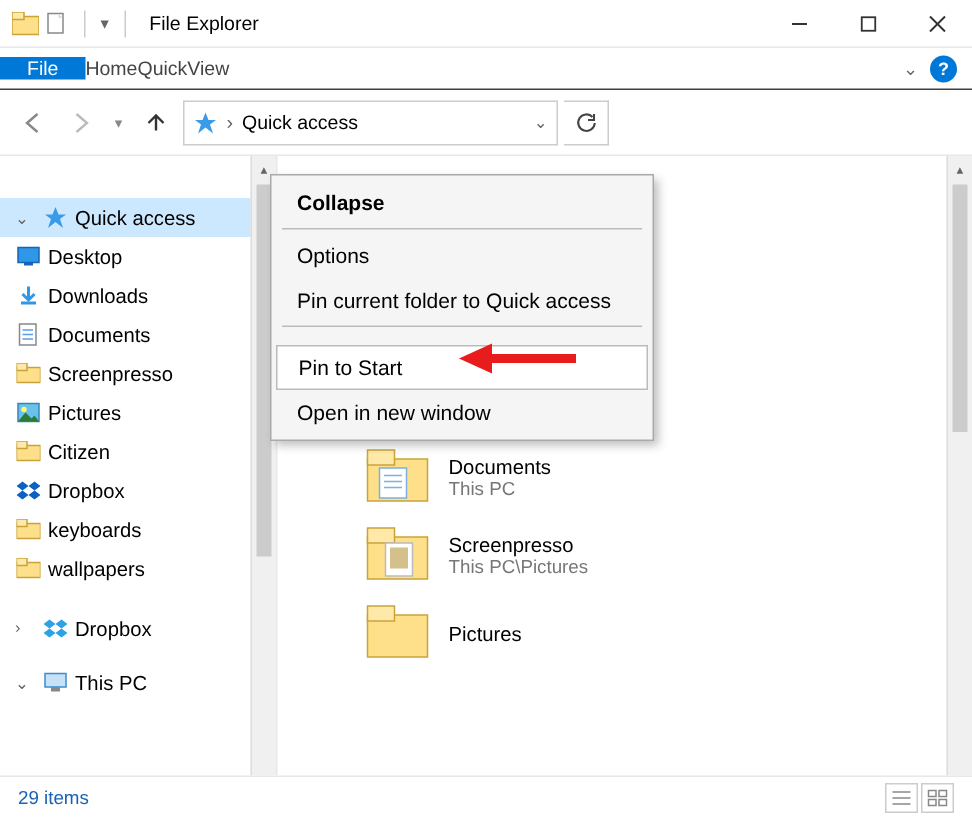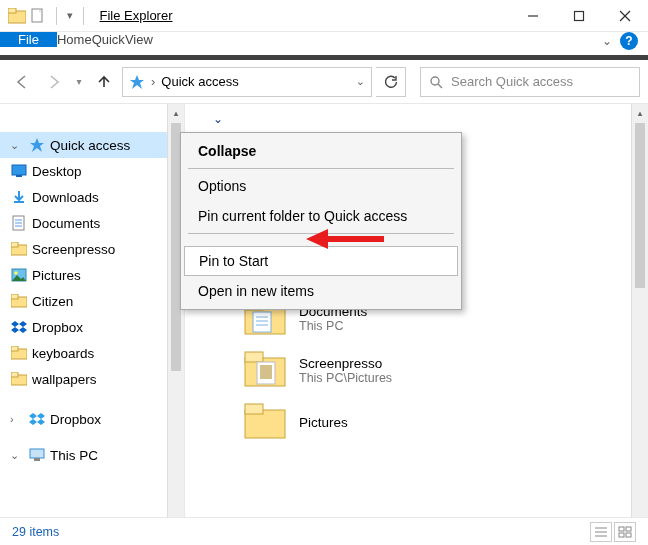--- a/index.html
+++ b/index.html
@@ -2,26 +2,26 @@
 <html><head>
 <meta charset="utf-8">
 <style>
   * { box-sizing: border-box; margin: 0; padding: 0; font-family: "Segoe UI", Arial, sans-serif; }
   body { width: 648px; height: 545px; background: #fff; overflow: hidden; font-size: 13px; color: #000; }
 
   
   .titlebar { height: 32px; display: flex; align-items: center; background: #fff; border-bottom: 1px solid #e8e8e8; }
   .titlebar .left { display: flex; align-items: center; gap: 4px; padding-left: 8px; }
   .titlebar .sep { width: 1px; height: 18px; background: #ccc; margin: 0 6px; }
-  .titlebar .title { margin-left: 6px; font-size: 13px; color: #000; text-decoration: underline; }
+  .titlebar .title { margin-left: 6px; font-size: 13px; color: #000; }
   .winbtns { margin-left: auto; display: flex; }
   .winbtn { width: 46px; height: 32px; display: flex; align-items: center; justify-content: center; color: #333; }
 
   
-  .ribbon { height: 28px; display: flex; align-items: flex-start; border-bottom: 5px solid #404040; }
+  .ribbon { height: 28px; display: flex; align-items: center; border-bottom: 1px solid #404040; }
   .file-tab { background: #0078d7; color: #fff; padding: 0 18px; display: flex; align-items: center; font-size: 13px; }
   .rtab { padding: 0 0; display: flex; align-items: center; color: #444; font-size: 13px; }
   .ribbon-right { margin-left: auto; display: flex; align-items: center; gap: 8px; padding-right: 10px; }
   .help-circle { width: 18px; height: 18px; border-radius: 50%; background: #0078d7; color: #fff; font-size: 12px; font-weight: bold; display: flex; align-items: center; justify-content: center; }
 
   
   .navrow { height: 44px; display: flex; align-items: center; padding: 6px 8px; gap: 4px; border-bottom: 1px solid #e8e8e8; }
   .navbtn { width: 28px; height: 28px; display: flex; align-items: center; justify-content: center; color: #888; }
   .navbtn.enabled { color: #333; }
   .addrbox { flex: 0 0 250px; height: 30px; border: 1px solid #ccc; display: flex; align-items: center; padding: 0 6px; gap: 6px; }
@@ -54,21 +54,21 @@
   .folder-meta .loc { font-size: 12.5px; color: #777; }
 
   .content-scrollbar { right: 0; }
 
   
   .status { height: 28px; border-top: 1px solid #e8e8e8; display: flex; align-items: center; padding: 0 12px; font-size: 12.5px; color: #1a62b3; }
   .status .viewbtns { margin-left: auto; display:flex; gap:2px; }
   .viewbtn { width:22px; height:20px; border:1px solid #ccc; }
 
   
-  .ctxmenu { position: absolute; top: 132px; left: 180px; width: 282px; background: #f5f5f5; border: 1px solid #aaa; box-shadow: 3px 3px 6px rgba(0,0,0,0.25); z-index: 50; padding: 3px; }
+  .ctxmenu { position: absolute; top: 116px; left: 180px; width: 256px; background: #f5f5f5; border: 1px solid #aaa; box-shadow: 3px 3px 6px rgba(0,0,0,0.25); z-index: 50; padding: 3px; }
   .ctx-item { height: 30px; display:flex; align-items:center; padding-left: 14px; font-size: 14px; color: #000; }
   .ctx-item.bold { font-weight: 600; }
   .ctx-item.hover { background: #fff; border: 1px solid #bbb; height: 30px; margin-top: 12px; }
   .ctx-sep { height:1px; background:#bbb; margin: 2px 4px; }
 
   
   .arrow-annot { position:absolute; top: 226px; left: 306px; z-index: 60; width: 80px; height: 26px; display:flex; align-items:center; pointer-events:none; }
 
   
   svg { display:block; }
@@ -152,29 +152,20 @@
     <span class="addr-chev">›</span>
     <span class="addr-text">Quick access</span>
     <span class="addr-drop" style="font-size:11px;">⌄</span>
   </div>
   <div class="refresh">
       <svg width="16" height="16">
         <path d="M12 4 A5.5 5.5 0 1 0 13.5 8" fill="none" stroke="#444" stroke-width="1.4"></path>
         <path d="M13 2 L13 6 L9 6" fill="none" stroke="#444" stroke-width="1.4"></path>
       </svg>
     </div>
-  <div class="searchbox">
-    <span>
-        <svg width="14" height="14">
-          <circle cx="6" cy="6" r="4" fill="none" stroke="#888" stroke-width="1.4"></circle>
-          <line x1="9" y1="9" x2="13" y2="13" stroke="#888" stroke-width="1.4"></line>
-        </svg>
-      </span>
-    <input type="text" placeholder="Search Quick access" style="">
-  </div>
 </div>
 
 <div class="body">
 
   <div class="navpane">
     <div class="nav-item selected">
       <span class="exp">⌄</span>
       <span class="ic">
           <svg width="16" height="16">
             <polygon points="8,1 10,6 15,6 11,9 13,15 8,11 3,15 5,9 1,6 6,6" fill="#3a9be8"></polygon>
@@ -376,21 +367,21 @@
   </div>
 </div>
 
 <div class="ctxmenu">
   <div class="ctx-item bold">Collapse</div>
   <div class="ctx-sep"></div>
   <div class="ctx-item">Options</div>
   <div class="ctx-item">Pin current folder to Quick access</div>
   <div class="ctx-sep"></div>
   <div class="ctx-item hover">Pin to Start</div>
-  <div class="ctx-item">Open in new items</div>
+  <div class="ctx-item">Open in new window</div>
 </div>
 
 <div class="arrow-annot">
   <svg width="80" height="26">
     <defs></defs>
     <line x1="78" y1="13" x2="18" y2="13" stroke="#e81c1c" stroke-width="6"></line>
     <polygon points="0,13 22,3 22,23" fill="#e81c1c"></polygon>
   </svg>
 </div>
 

